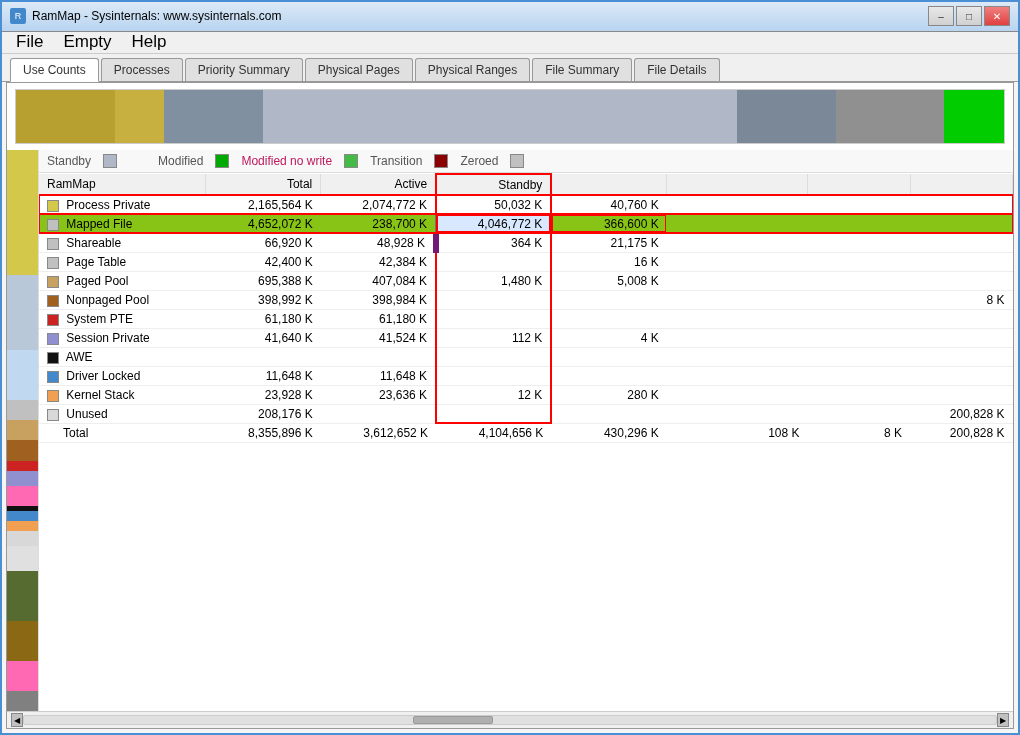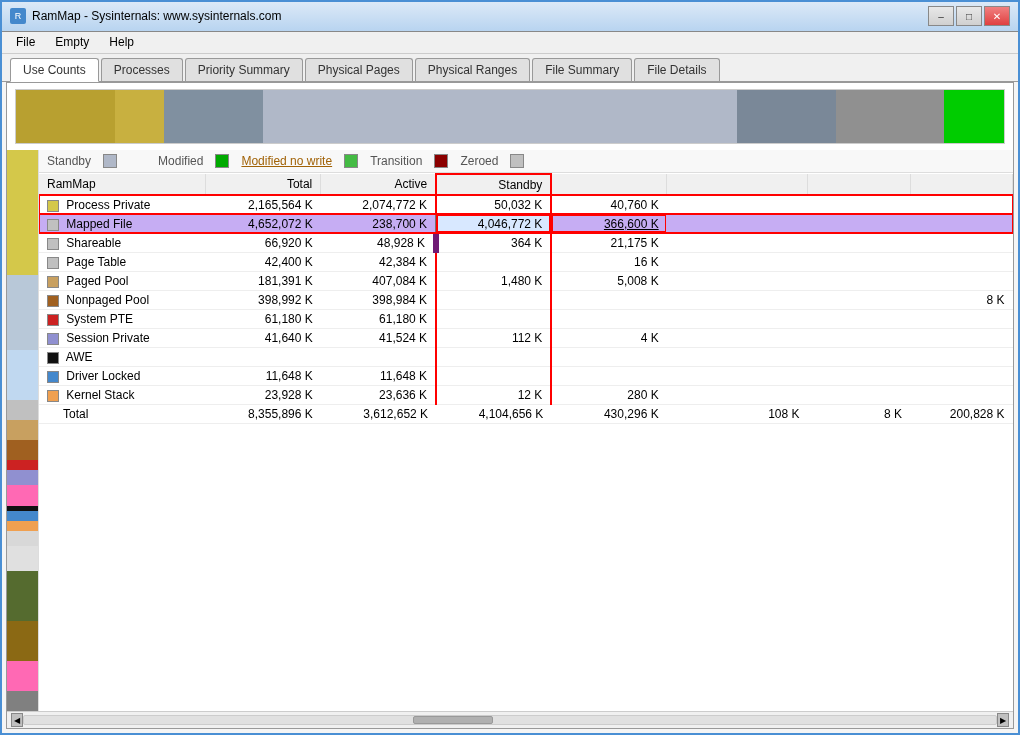--- a/index.html
+++ b/index.html
@@ -30,21 +30,21 @@
       background: #f0f0f0;
       height: 22px;
       display: flex;
       align-items: center;
       padding: 0 4px;
       border-bottom: 1px solid #ccc;
     }
     .menu-item {
       padding: 2px 10px;
       cursor: pointer;
-      font-size: 12px;
+      font-size: 17px;
       color: #000;
     }
 
     
     .main { background: #f5f5f5; height: calc(735px - 52px); display: flex; flex-direction: column; }
 
     
     .tabbar {
       display: flex;
       align-items: flex-end;
@@ -262,21 +262,21 @@
           <div style="flex:4;background:#808080;"></div>
         </div>
 
         <div class="data-table">
 
           <div class="legend-row">
             <span style="color:#555;">Standby</span>
             <span style="display:inline-block;width:14px;height:14px;background:#b0b8c8;border:1px solid #888;vertical-align:middle;"></span>
             <span style="color:#555;margin-left:29px;">Modified</span>
             <span style="display:inline-block;width:14px;height:14px;background:#00aa00;border:1px solid #888;vertical-align:middle;"></span>
-            <span style="color:#a16207;text-decoration:underline;">Modified no write</span>
+            <span style="color:#be185d;">Modified no write</span>
             <span style="display:inline-block;width:14px;height:14px;background:#44bb44;border:1px solid #888;vertical-align:middle;"></span>
             <span style="color:#555;">Transition</span>
             <span style="display:inline-block;width:14px;height:14px;background:#8b0000;border:1px solid #888;vertical-align:middle;"></span>
             <span style="color:#555;">Zeroed</span>
             <span style="display:inline-block;width:14px;height:14px;background:#c0c0c0;border:1px solid #888;vertical-align:middle;"></span>
           </div>
 
           <table>
             <thead>
               <tr>
@@ -299,29 +299,29 @@
                 </td>
                 <td>2,165,564 K</td>
                 <td>2,074,772 K</td>
                 <td style="border-left:2px solid red;border-right:2px solid red;">50,032 K</td>
                 <td>40,760 K</td>
                 <td></td>
                 <td></td>
                 <td></td>
               </tr>
 
-              <tr class="row-mapped-file" style="outline:2px solid red;outline-offset:-1px;background:#c4b5fd;">
+              <tr class="row-mapped-file" style="outline:2px solid red;outline-offset:-1px;background:#84cc16;">
                 <td>
                   <span class="color-swatch" style="background:#c0c0c0;"></span>
                   <span>Mapped File</span>
                 </td>
                 <td>4,652,072 K</td>
                 <td>238,700 K</td>
                 <td style="border-left:2px solid #737373;border-right:2px solid red;background:#d8e8ff;outline:2px solid red;outline-offset:-2px;">4,046,772 K</td>
-                <td style="outline:1px solid red;outline-offset:-2px;text-decoration:underline;">366,600 K</td>
+                <td style="outline:1px solid red;outline-offset:-2px;">366,600 K</td>
                 <td></td>
                 <td></td>
                 <td></td>
               </tr>
 
               <tr>
                 <td>
                   <span class="color-swatch" style="background:#c0c0c0;"></span>
                   <span>Shareable</span>
                 </td>
@@ -346,21 +346,21 @@
                 <td></td>
                 <td></td>
                 <td></td>
               </tr>
 
               <tr>
                 <td>
                   <span class="color-swatch" style="background:#c8a060;"></span>
                   <span>Paged Pool</span>
                 </td>
-                <td>181,391 K</td>
+                <td>695,388 K</td>
                 <td>407,084 K</td>
                 <td style="border-left:2px solid red;border-right:2px solid red;">1,480 K</td>
                 <td>5,008 K</td>
                 <td></td>
                 <td></td>
                 <td></td>
               </tr>
 
               <tr>
                 <td>
@@ -440,20 +440,33 @@
                 </td>
                 <td>23,928 K</td>
                 <td>23,636 K</td>
                 <td style="border-left:2px solid red;border-right:2px solid red;margin-left:40px;">12 K</td>
                 <td>280 K</td>
                 <td></td>
                 <td></td>
                 <td></td>
               </tr>
 
+              <tr>
+                <td>
+                  <span class="color-swatch" style="background:#d8d8d8;"></span>
+                  <span>Unused</span>
+                </td>
+                <td>208,176 K</td>
+                <td></td>
+                <td style="border-left:2px solid red;border-right:2px solid red;border-bottom:2px solid red;"></td>
+                <td></td>
+                <td></td>
+                <td></td>
+                <td>200,828 K</td>
+              </tr>
 
               <tr style="font-weight:normal;border-top:1px solid #aaa;">
                 <td>
                   <span style="margin-left:16px;">Total</span>
                 </td>
                 <td>8,355,896 K</td>
                 <td>3,612,652 K</td>
                 <td>4,104,656 K</td>
                 <td>430,296 K</td>
                 <td>108 K</td>

